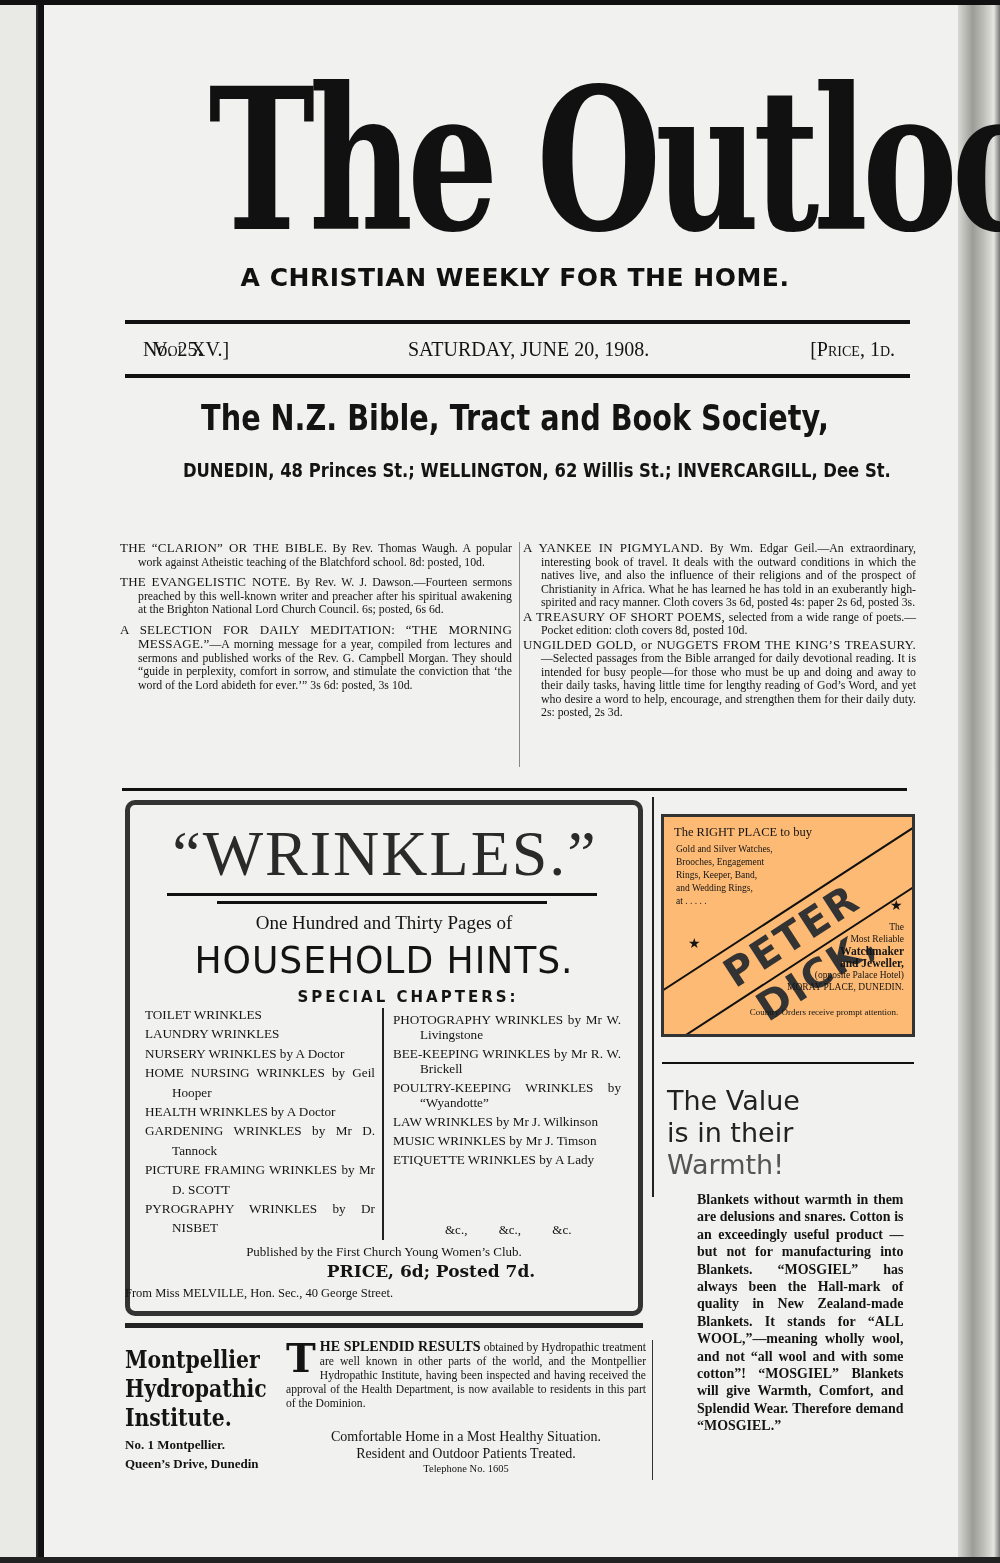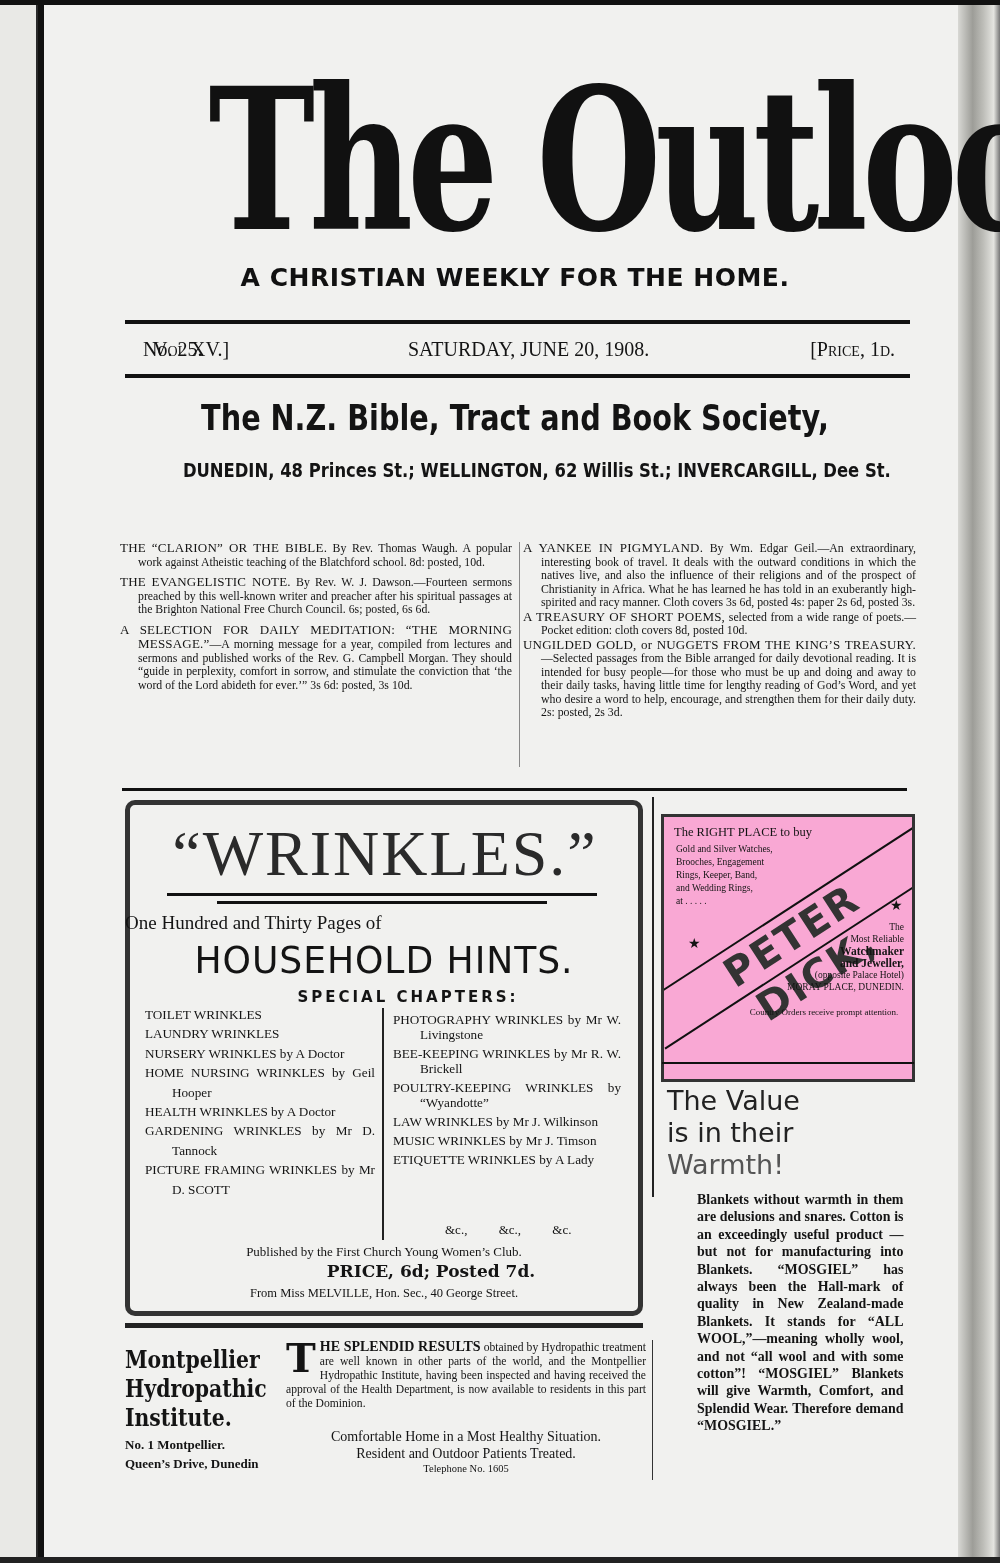--- a/index.html
+++ b/index.html
@@ -45,44 +45,44 @@
   .book .bt { font-size: 13px; letter-spacing: 0.2px; }
   .col-div { position: absolute; left: 519px; top: 542px; width: 1px; height: 225px; background: #888; }
 
   
   .wrinkles { position: absolute; left: 125px; top: 800px; width: 518px; height: 520px; }
   .wr-frame { position: absolute; left: 0; top: 0; width: 518px; height: 516px;
     border: 5px solid #333; border-radius: 10px; }
   .wr-bottom-rule { position: absolute; left: 0; top: 523px; width: 518px; height: 5px; background: #222; }
   .wr-head { position: absolute; left: 160px; top: 818px; width: 450px; text-align: center;
     font-size: 64px; line-height: 72px; letter-spacing: 2px; color: #2a2a2a; white-space: nowrap; }
-  .wr-sub { position: absolute; left: 125px; top: 912px; width: 518px; text-align: left; font-size: 19px; }
+  .wr-sub { position: absolute; left: 125px; top: 912px; width: 518px; text-align: center; font-size: 19px; }
   .wr-hh { position: absolute; left: 125px; top: 938px; width: 518px; text-align: center;
     font-family: "DejaVu Sans", sans-serif; font-size: 38px; letter-spacing: 1px; white-space: nowrap;
     transform: scaleX(0.95); }
   .wr-sc { position: absolute; left: 125px; top: 988px; width: 518px; text-align: center;
     font-family: "DejaVu Sans", sans-serif; font-weight: bold; font-size: 15px; letter-spacing: 3px; padding-left: 48px; }
   .wr-col { position: absolute; font-size: 13.2px; line-height: 19.4px; }
   .wr-col.l { left: 145px; top: 1005px; width: 230px; }
   .wr-col.r { left: 393px; top: 1012px; width: 228px; }
   .wr-item { padding-left: 27px; text-indent: -27px; text-align: justify; }
   .wr-col.r .wr-item { line-height: 15px; margin-bottom: 4px; }
   .wr-div { position: absolute; left: 382px; top: 1008px; width: 2px; height: 232px; background: #222; }
   .wr-etc { position: absolute; left: 445px; top: 1222px; font-size: 13px; word-spacing: 28px; }
   .wr-pub { position: absolute; left: 125px; top: 1244px; width: 518px; text-align: center; font-size: 13px; }
   .wr-price { position: absolute; left: 125px; top: 1261px; width: 518px; text-align: center;
     font-family: "DejaVu Serif", serif; font-weight: bold; font-size: 17px; margin-left: 47px; }
-  .wr-from { position: absolute; left: 125px; top: 1286px; width: 518px; text-align: center; font-size: 12.5px; }
+  .wr-from { position: absolute; left: 125px; top: 1286px; width: 518px; text-align: left; font-size: 12.5px; }
 
   .vert-div { position: absolute; left: 652px; top: 797px; width: 2px; height: 400px; background: #222; }
   .vert-div2 { position: absolute; left: 652px; top: 1340px; width: 1px; height: 140px; background: #333; }
 
   
-  .pd { position: absolute; left: 661px; top: 814px; width: 254px; height: 268px;
-    border: 3px solid #333; overflow: hidden; background: #f9a8d4; }
+  .pd { position: absolute; left: 661px; top: 814px; width: 254px; height: 223px;
+    border: 3px solid #333; overflow: hidden; background: #fdba74; }
   .pd-head { position: absolute; left: 10px; top: 8px; font-size: 12.5px; }
   .pd-list { position: absolute; left: 12px; top: 26px; font-size: 9.5px; line-height: 13px; }
   .pd-band { position: absolute; left: -40px; top: 92px; width: 340px; height: 52px;
     border-top: 2px solid #111; border-bottom: 2px solid #111; transform: rotate(-33deg); transform-origin: center; }
   .pd-name { position: absolute; left: -10px; top: 92px; width: 300px; text-align: center;
     font-family: "DejaVu Sans", sans-serif; font-weight: bold; font-size: 40px; letter-spacing: 2px;
     transform: rotate(-33deg); color: #333; }
   .pd-star { position: absolute; font-size: 14px; }
   .pd-right { position: absolute; right: 8px; top: 104px; text-align: right; font-size: 9.5px; line-height: 12px; }
   .pd-right .big { font-size: 11.5px; font-weight: bold; }
@@ -128,21 +128,21 @@
   <span class="issue-price">[Price, 1d.</span>
 </div>
 
 <div class="rule thick" style="left:125px;top:374px;width:785px;"></div>
 
 <div class="society-title">The N.Z. Bible, Tract and Book Society,</div>
 <div class="society-addr">DUNEDIN, 48 Princes St.; WELLINGTON, 62 Willis St.; INVERCARGILL, Dee St.</div>
 
 <div class="books left">
   <p class="book"><span class="bt">THE “CLARION” OR THE BIBLE.</span><span> By Rev. Thomas Waugh. A popular work against Atheistic teaching of the Blatchford school. 8d: posted, 10d.</span></p>
-  <p class="book"><span class="bt">THE EVANGELISTIC NOTE.</span><span> By Rev. W. J. Dawson.—Fourteen sermons preached by this well-known writer and preacher after his spiritual passages at the Brighton National Free Church Council. 6s; posted, 6s 6d.</span></p>
+  <p class="book"><span class="bt">THE EVANGELISTIC NOTE.</span><span> By Rev. W. J. Dawson.—Fourteen sermons preached by this well-known writer and preacher after his spiritual awakening at the Brighton National Lord Church Council. 6s; posted, 6s 6d.</span></p>
   <p class="book"><span class="bt">A SELECTION FOR DAILY MEDITATION: “THE MORNING MESSAGE.”</span><span>—A morning message for a year, compiled from lectures and sermons and published works of the Rev. G. Campbell Morgan. They should “guide in perplexity, comfort in sorrow, and stimulate the conviction that ‘the word of the Lord abideth for ever.’” 3s 6d: posted, 3s 10d.</span></p>
 </div>
 <div class="col-div"></div>
 <div class="books right">
   <p class="book"><span class="bt">A YANKEE IN PIGMYLAND.</span><span> By Wm. Edgar Geil.—An extraordinary, interesting book of travel. It deals with the outward conditions in which the natives live, and also the influence of their religions and of the prospect of Christianity in Africa. What he has learned he has told in an exuberantly high-spirited and racy manner. Cloth covers 3s 6d, posted 4s: paper 2s 6d, posted 3s.</span></p>
   <p class="book"><span class="bt">A TREASURY OF SHORT POEMS,</span><span> selected from a wide range of poets.—Pocket edition: cloth covers 8d, posted 10d.</span></p>
   <p class="book"><span class="bt">UNGILDED GOLD, or NUGGETS FROM THE KING’S TREASURY.</span><span>—Selected passages from the Bible arranged for daily devotional reading. It is intended for busy people—for those who must be up and doing and away to their daily tasks, having little time for lengthy reading of God’s Word, and yet who desire a word to help, encourage, and strengthen them for their daily duty. 2s: posted, 2s 3d.</span></p>
 </div>
 
 <div class="rule thin" style="left:122px;top:788px;width:785px;height:3px;"></div>
@@ -159,20 +159,21 @@
 <div class="wr-sc">SPECIAL CHAPTERS:</div>
 
 <div class="wr-col l">
   <div class="wr-item">TOILET WRINKLES</div>
   <div class="wr-item">LAUNDRY WRINKLES</div>
   <div class="wr-item">NURSERY WRINKLES by A Doctor</div>
   <div class="wr-item">HOME NURSING WRINKLES by Geil Hooper</div>
   <div class="wr-item">HEALTH WRINKLES by A Doctor</div>
   <div class="wr-item">GARDENING WRINKLES by Mr D. Tannock</div>
   <div class="wr-item">PICTURE FRAMING WRINKLES by Mr D. SCOTT</div>
+  <div class="wr-item">PYROGRAPHY WRINKLES by Dr NISBET</div>
 </div>
 <div class="wr-div"></div>
 <div class="wr-col r">
   <div class="wr-item">PHOTOGRAPHY WRINKLES by Mr W. Livingstone</div>
   <div class="wr-item">BEE-KEEPING WRINKLES by Mr R. W. Brickell</div>
   <div class="wr-item">POULTRY-KEEPING WRINKLES by “Wyandotte”</div>
   <div class="wr-item">LAW WRINKLES by Mr J. Wilkinson</div>
   <div class="wr-item">MUSIC WRINKLES by Mr J. Timson</div>
   <div class="wr-item">ETIQUETTE WRINKLES by A Lady</div>
 </div>

